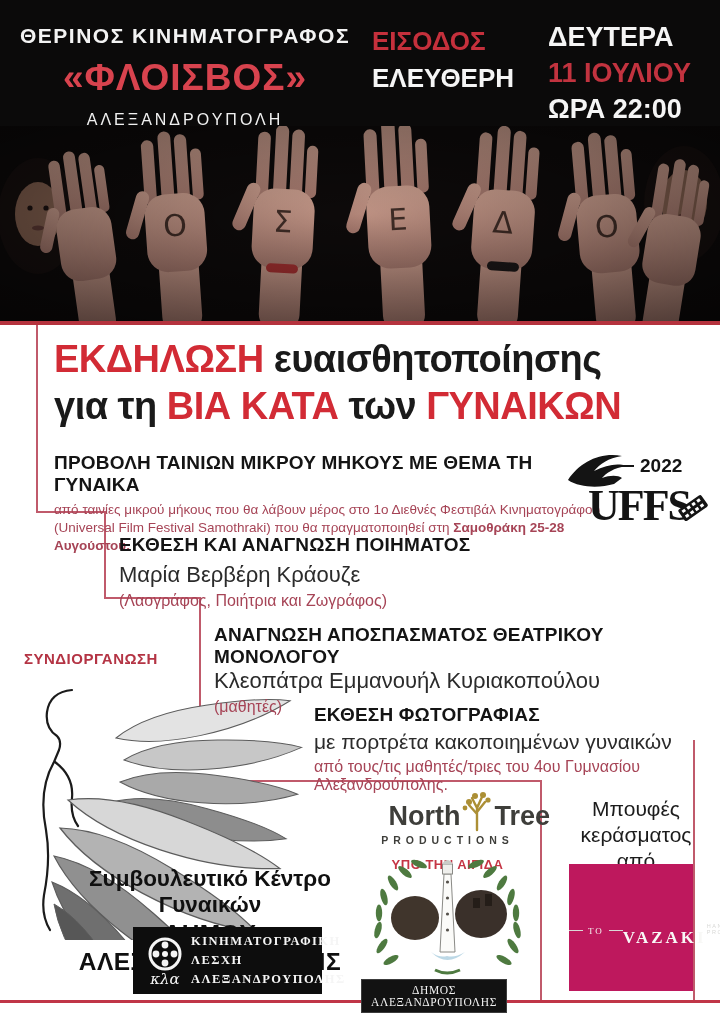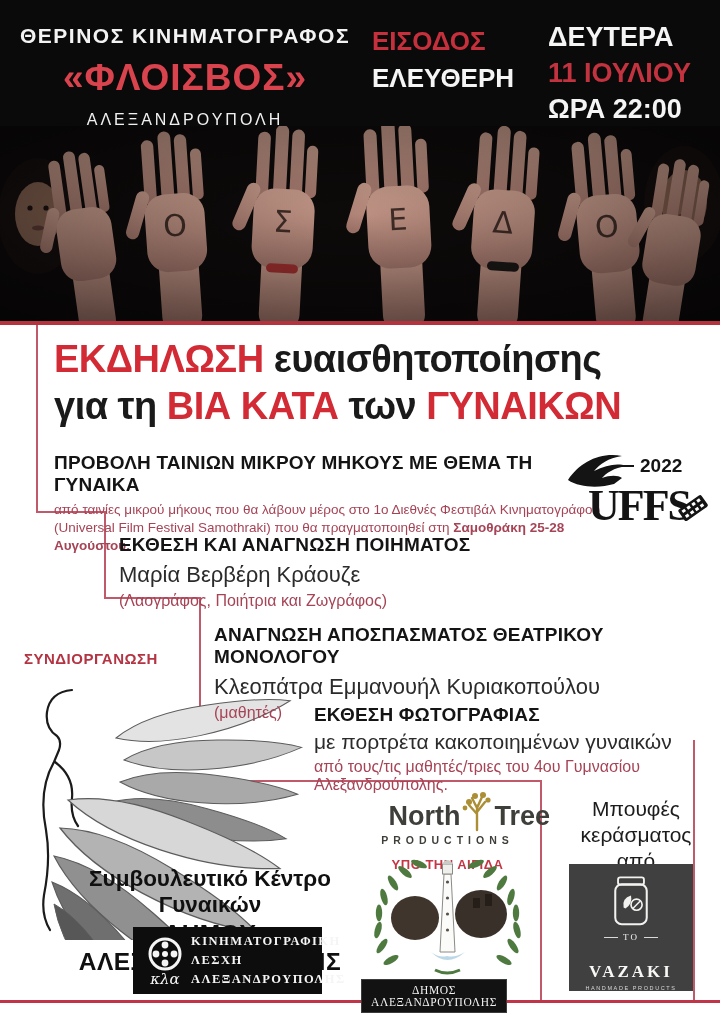--- a/index.html
+++ b/index.html
@@ -45,21 +45,21 @@
   .sec-head{font-weight:bold;color:#141414;font-size:19px;letter-spacing:0.2px;}
   .sec-name{color:#2b2b2b;font-size:22px;}
   .sec-role{color:#a64456;font-size:16px;}
   .sec-sub{color:#a64456;font-size:13.5px;line-height:18px;}
   #sec1{left:54px;top:452px;width:560px;z-index:2;}
   #sec1 .sec-sub{margin-top:5px;}
   #sec2{left:119px;top:534px;width:470px;z-index:2;}
   #sec2 .sec-name{margin-top:6px;}
   #sec2 .sec-role{margin-top:4px;}
   #sec3{left:214px;top:624px;width:500px;z-index:2;}
-  #sec3 .sec-name{margin-top:6px;}
+  #sec3 .sec-name{}
   #sec3 .sec-role{margin-top:4px;}
   #sec4{left:314px;top:704px;width:400px;z-index:2;}
   #sec4 .sec-name{font-size:21px;margin-top:4px;}
   #sec4 .sec-role{margin-top:4px;}
   #coorg{left:24px;top:650px;width:170px;color:#b43444;font-weight:bold;font-size:15px;
          letter-spacing:0.5px;z-index:2;}
 
   
   #uffs{left:560px;top:444px;width:155px;height:90px;z-index:2;}
 
@@ -82,22 +82,22 @@
   #nt-sub{font-size:10.5px;letter-spacing:5px;color:#3e3e3a;margin-top:2px;font-weight:bold;}
   #nt-aegis{font-size:13px;font-weight:bold;color:#c53544;margin-top:11px;letter-spacing:0.5px;}
   #emblem-svg{left:355px;top:856px;width:185px;height:124px;z-index:2;}
   #muni-ribbon{left:361px;top:979px;width:140px;background:#121212;color:#f2f2f2;z-index:5;
                font-family:"Liberation Serif",serif;font-size:11.5px;letter-spacing:0.6px;
                text-align:center;padding:4px 2px;border:1px solid #3c3c3c;}
 
   
   #buffet-text{left:556px;top:796px;width:160px;text-align:center;color:#1c1c1c;
                font-size:21px;line-height:26px;z-index:2;}
-  #vazaki-box{left:569px;top:864px;width:124px;height:127px;background:#404040;z-index:2;
-              display:flex;flex-direction:column;align-items:center;}
+  #vazaki-box{left:569px;top:864px;width:124px;height:127px;background:#be185d;z-index:2;
+              display:flex;flex-direction:row;align-items:center;}
   #jar-svg{width:42px;height:54px;margin-top:12px;}
   #vz-to{color:#f4f4f2;font-size:9px;letter-spacing:2px;font-family:"Liberation Serif",serif;
          margin-top:6px;display:flex;align-items:center;gap:5px;}
   #vz-to::before,#vz-to::after{content:"";display:block;width:14px;height:1px;background:#d9d9d7;}
   #vz-name{color:#f8f8f6;font-size:17px;font-weight:bold;letter-spacing:3px;
            font-family:"Liberation Serif",serif;margin-top:20px;}
   #vz-sub{color:#d8d8d6;font-size:5.5px;letter-spacing:1.6px;margin-top:3px;}
 </style>
 </head>
 <body>

